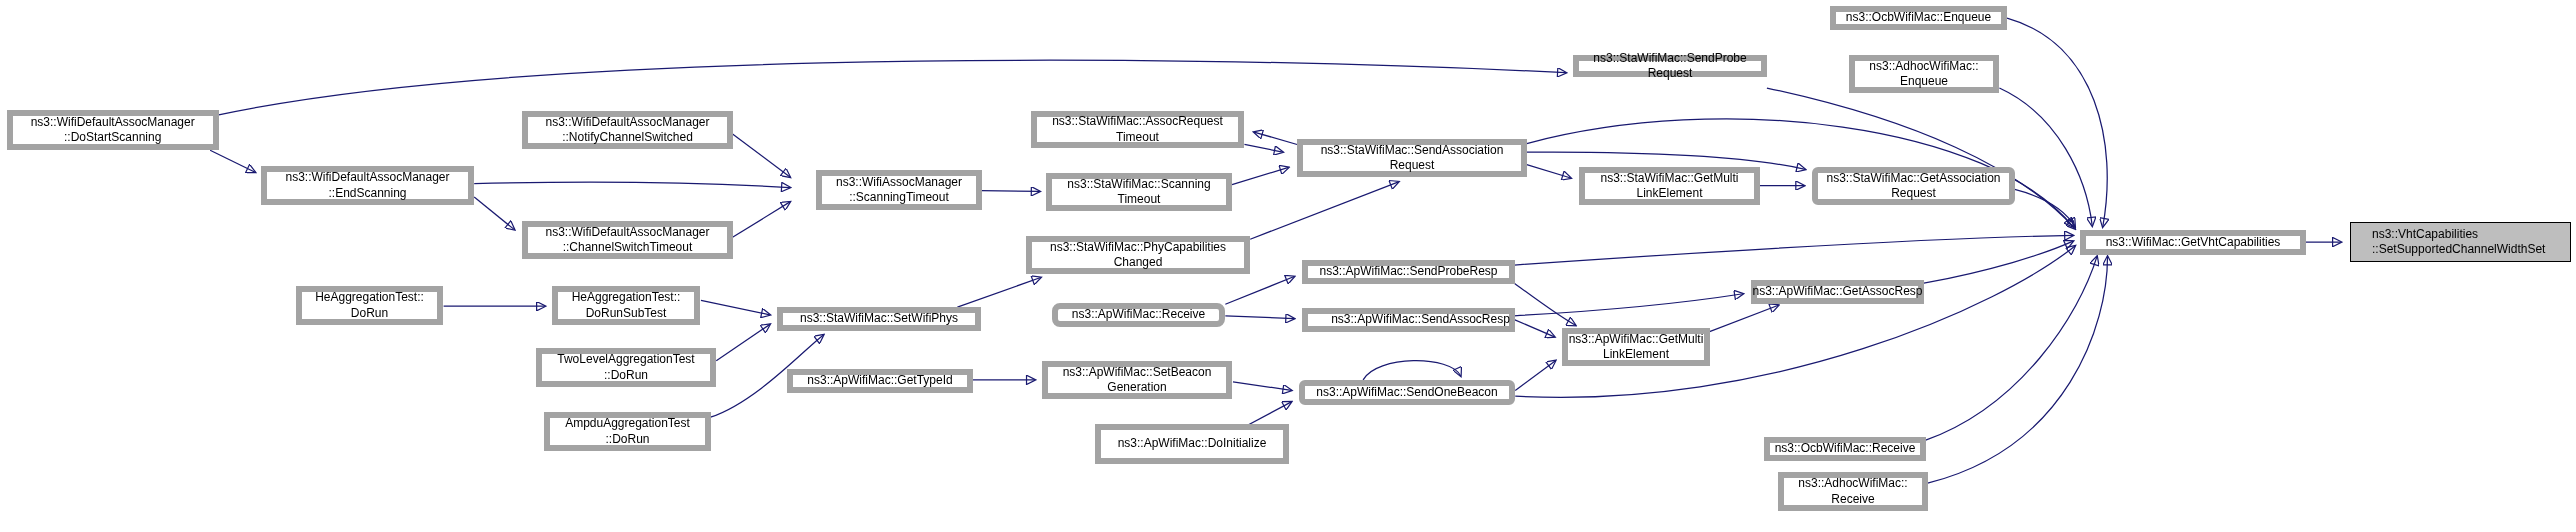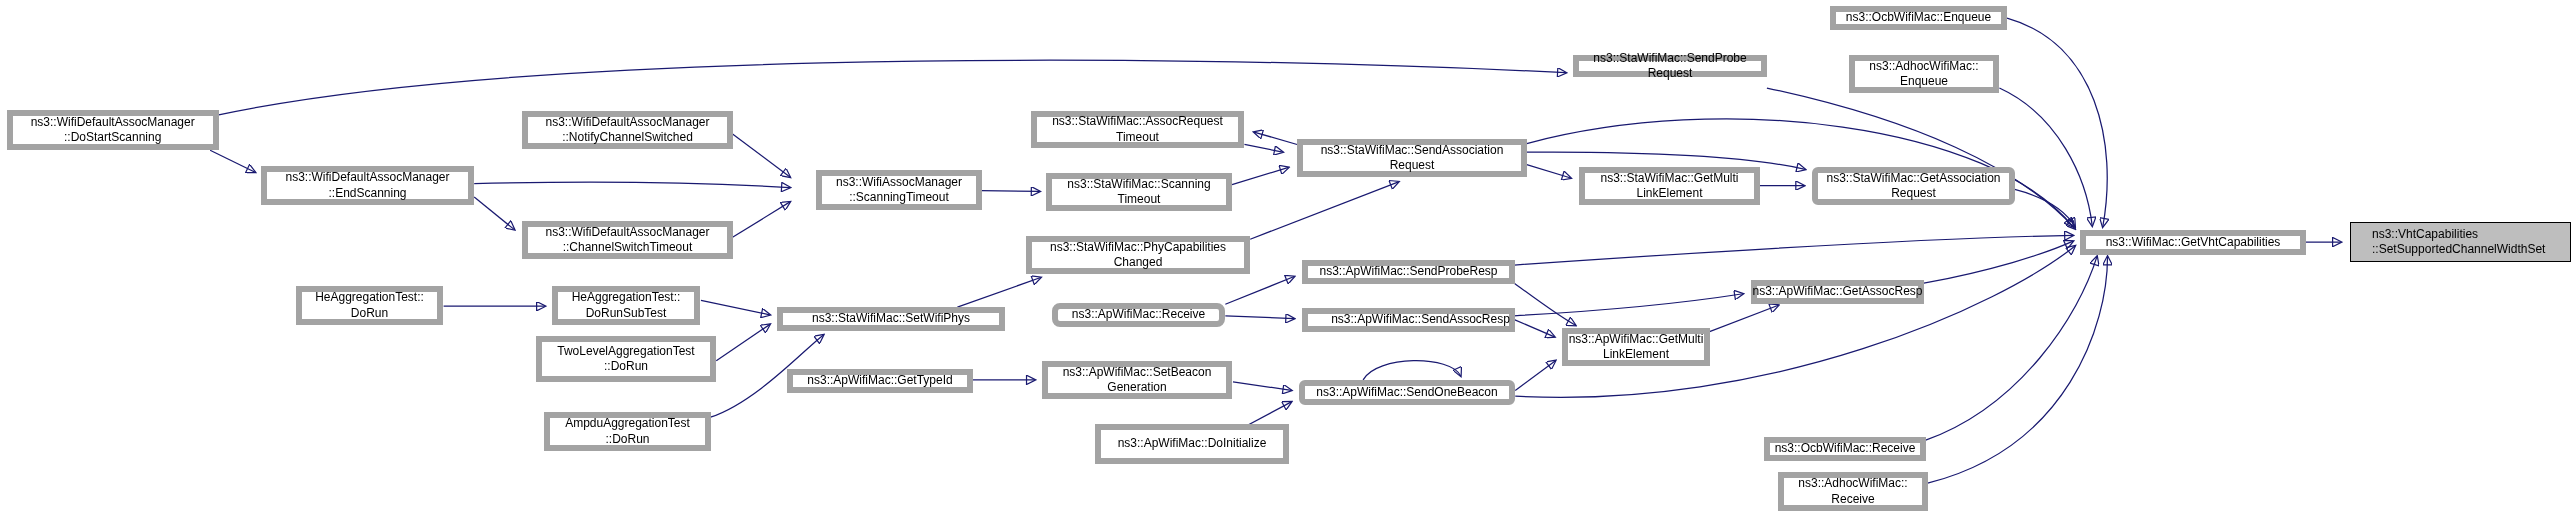--- a/index.html
+++ b/index.html
@@ -144,29 +144,29 @@
         <span>Enqueue</span>
       </div>
       <div class="node" style="left: 296px; top: 286px; width: 147px; height: 39px;">
         <span>HeAggregationTest::</span>
         <span>DoRun</span>
       </div>
       <div class="node" style="left: 552px; top: 286px; width: 148px; height: 39px;">
         <span>HeAggregationTest::</span>
         <span>DoRunSubTest</span>
       </div>
-      <div class="node" style="left: 536px; top: 336px; width: 180px; height: 46px; justify-content: center;">
+      <div class="node" style="left: 536px; top: 348px; width: 180px; height: 39px; justify-content: center;">
         <span>TwoLevelAggregationTest</span>
         <span>::DoRun</span>
       </div>
       <div class="node" style="left: 544px; top: 412px; width: 167px; height: 39px;">
         <span>AmpduAggregationTest</span>
         <span>::DoRun</span>
       </div>
-      <div class="node" style="left: 777px; top: 307px; width: 228px; height: 24px;">
+      <div class="node" style="left: 777px; top: 307px; width: 204px; height: 24px;">
         <span>ns3::StaWifiMac::SetWifiPhys</span>
       </div>
       <div class="node" style="left: 787px; top: 369px; width: 186px; height: 24px;">
         <span>ns3::ApWifiMac::GetTypeId</span>
       </div>
       <div class="node" style="left: 1052px; top: 303px; width: 173px; height: 24px; border-radius: 8px;">
         <span>ns3::ApWifiMac::Receive</span>
       </div>
       <div class="node" style="left: 1302px; top: 260px; width: 213px; height: 24px;">
         <span>ns3::ApWifiMac::SendProbeResp</span>

